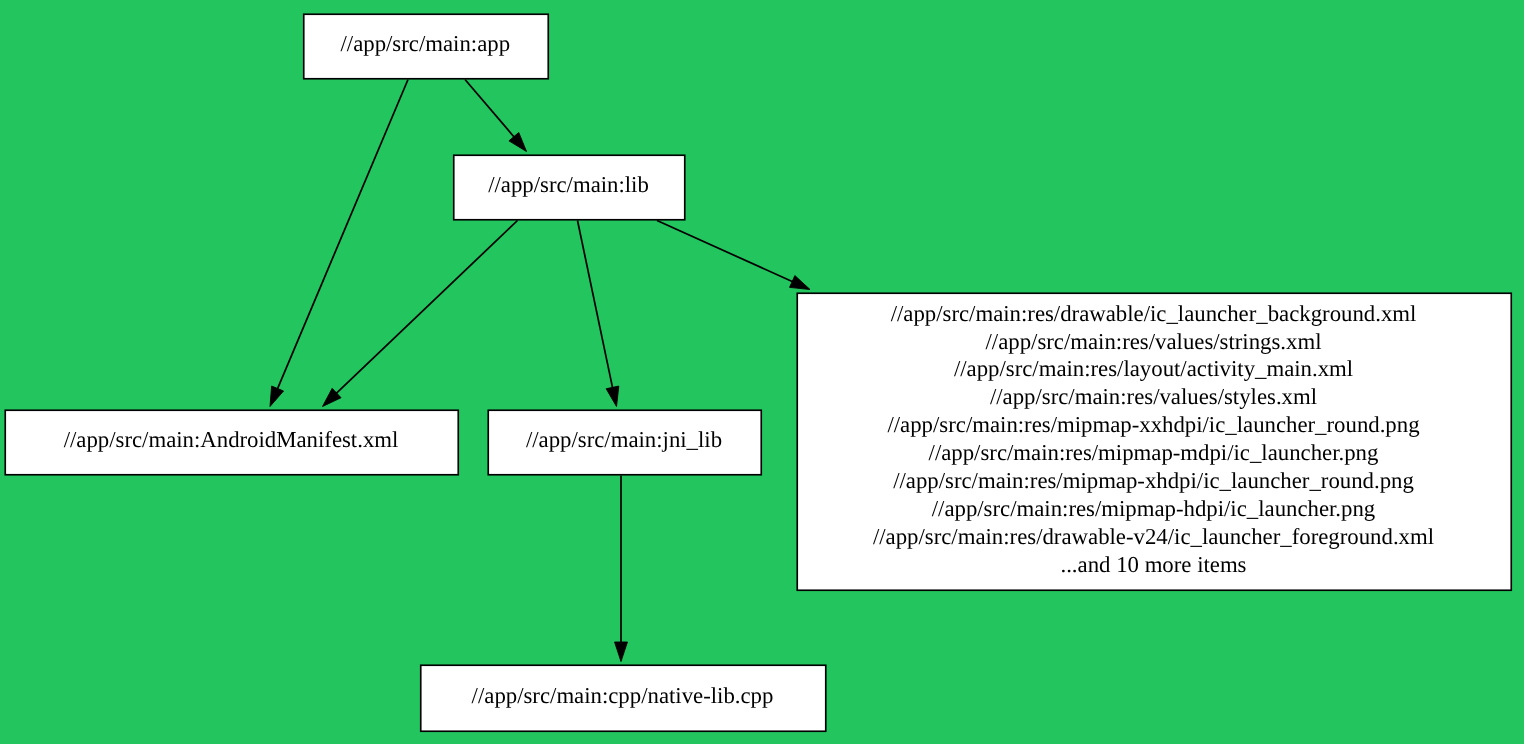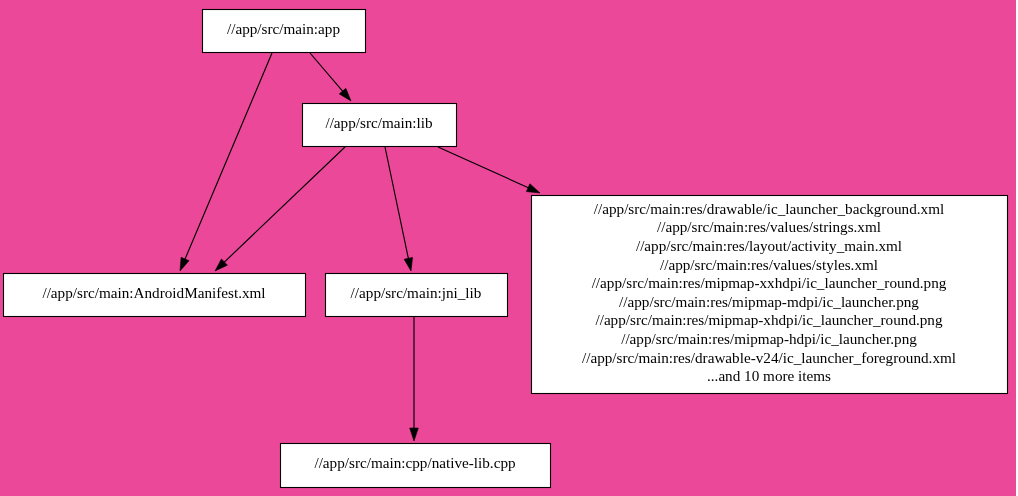--- a/index.html
+++ b/index.html
@@ -10,21 +10,21 @@
   body {
     width: 1018px;
     height: 496px;
     overflow: hidden;
     font-family: "Liberation Serif", "DejaVu Serif", serif;
   }
   #graph-root {
     position: relative;
     width: 1016px;
     height: 496px;
-    background: #ec4899;
+    background: #22c55e;
   }
   svg.graph-canvas {
     position: absolute;
     top: 0;
     left: 0;
     width: 1018px;
     height: 496px;
     display: block;
   }
   .node-box {

